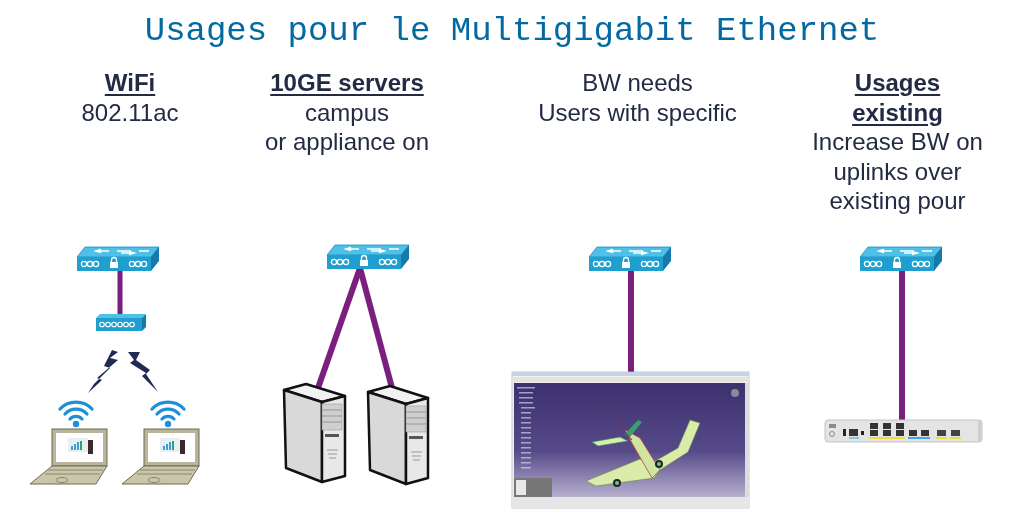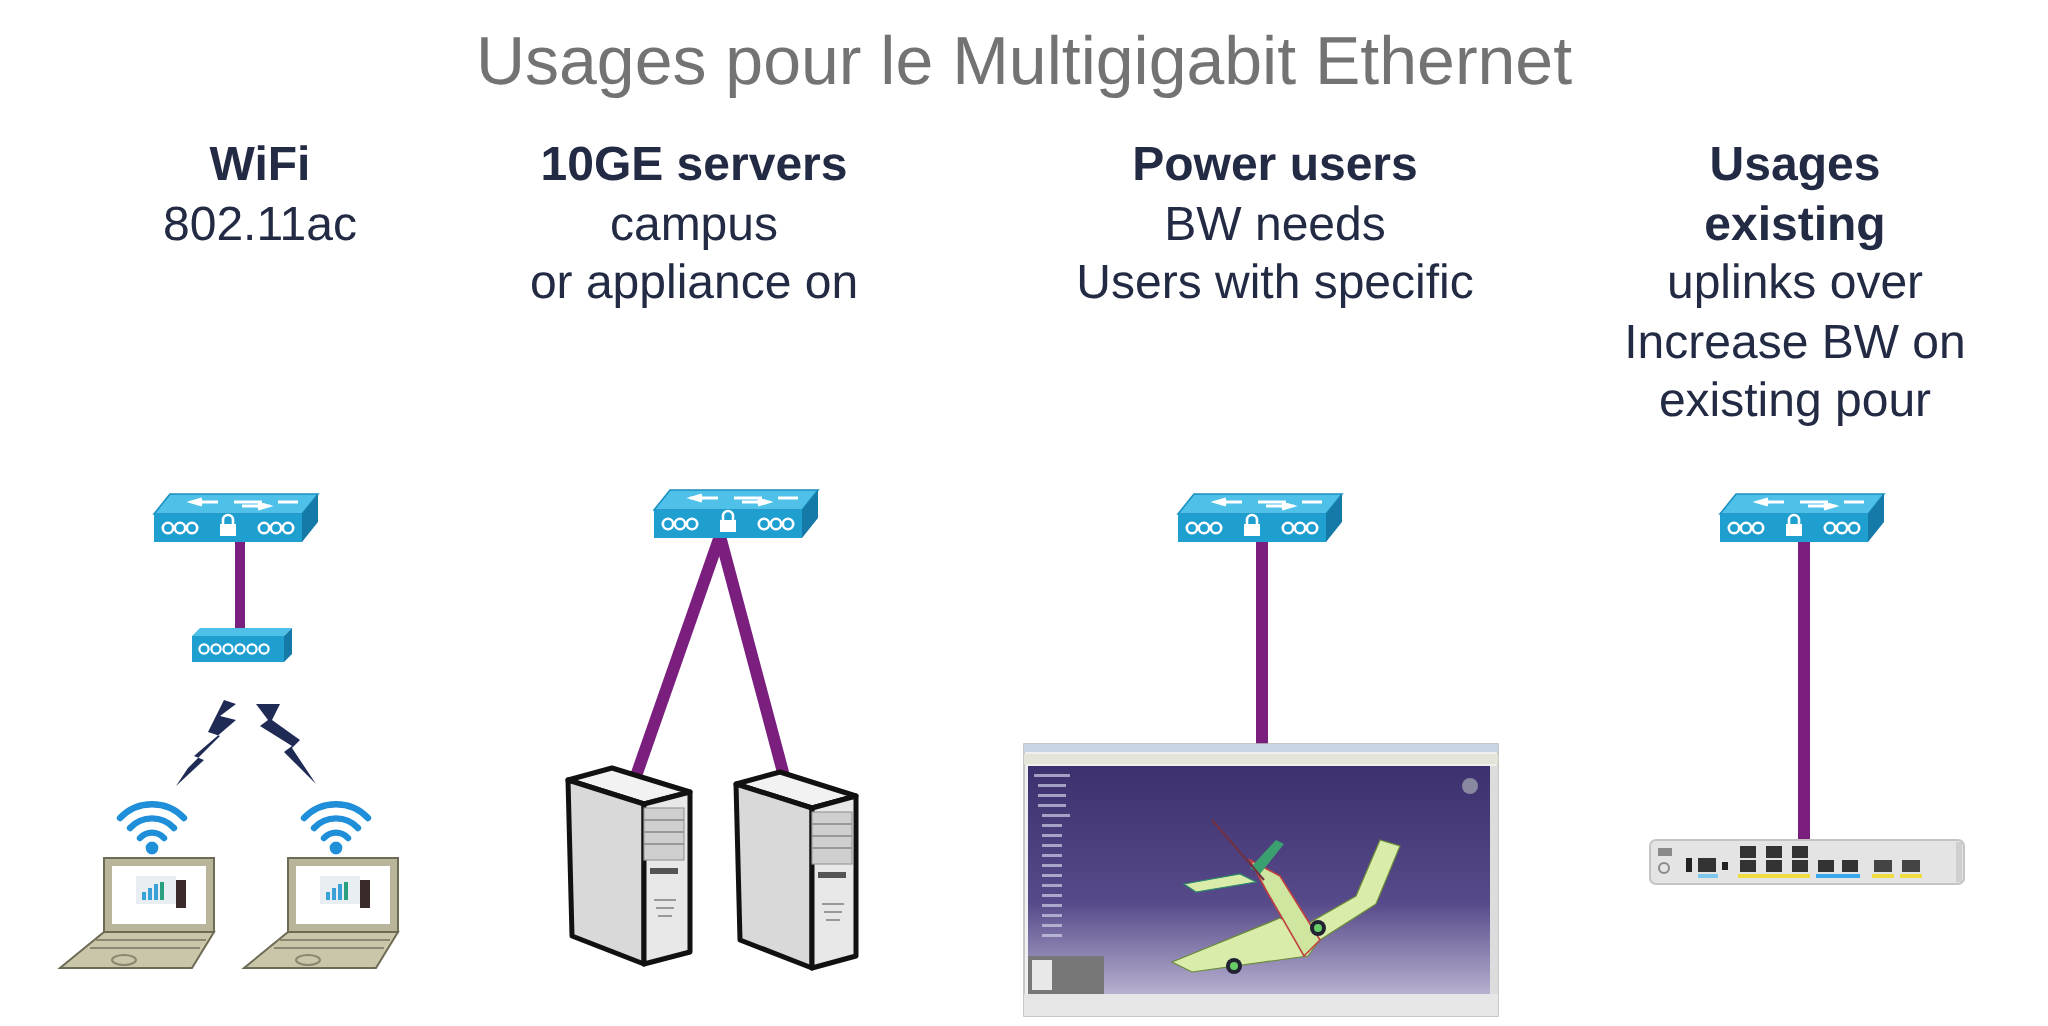--- a/index.html
+++ b/index.html
@@ -1,46 +1,45 @@
 <!DOCTYPE html>
 <html><head>
 <meta charset="utf-8">
 <style>
   html, body { margin:0; padding:0; background:#ffffff; }
   body { width:1024px; height:513px; position:relative; overflow:hidden; font-family:"Liberation Sans", sans-serif; }
-  .title { position:absolute; left:0; width:1024px; top:12px; text-align:center; font-size:34px; color:#737373; }
+  .title { position:absolute; left:0; width:1024px; top:12px; text-align:center; font-size:34px; color:#0369a1;font-family:Liberation Mono, monospace; }
   .col { position:absolute; top:68px; text-align:center; color:#222a44; font-size:24px; line-height:29.5px; }
-  .col .head { font-weight:bold; text-underline-offset:3px; }
+  .col .head { font-weight:bold; text-decoration:underline; text-underline-offset:3px; }
   .abs { position:absolute; }
   svg { display:block; }
 </style>
 </head>
 <body>
 
 <div class="title">Usages pour le Multigigabit Ethernet</div>
 
 <div class="col" style="left:40px;width:180px;">
   <div class="head">WiFi</div>
   <div>802.11ac</div>
 </div>
 <div class="col" style="left:242px;width:210px;">
   <div class="head">10GE servers</div>
   <div>campus</div>
   <div>or appliance on</div>
 </div>
 <div class="col" style="left:515px;width:245px;">
-  <div class="head">Power users</div>
   <div>BW needs</div>
   <div>Users with specific</div>
 </div>
 <div class="col" style="left:795px;width:205px;">
   <div class="head">Usages</div>
   <div class="head">existing</div>
+  <div>Increase BW on</div>
   <div>uplinks over</div>
-  <div>Increase BW on</div>
   <div>existing pour</div>
 </div>
 
 <svg class="abs" style="left:0;top:0;" width="1024" height="513">
   <defs>
     <g id="sw">
 
       <polygon points="8,0 82,0 74,10 0,10" fill="#4fc0e8" stroke="#1a8fc0" stroke-width="0.8"></polygon>
       <polygon points="0,10 74,10 74,24 0,24" fill="#1e9fd0"></polygon>
       <polygon points="74,10 82,0 82,14 74,24" fill="#157aa8"></polygon>

